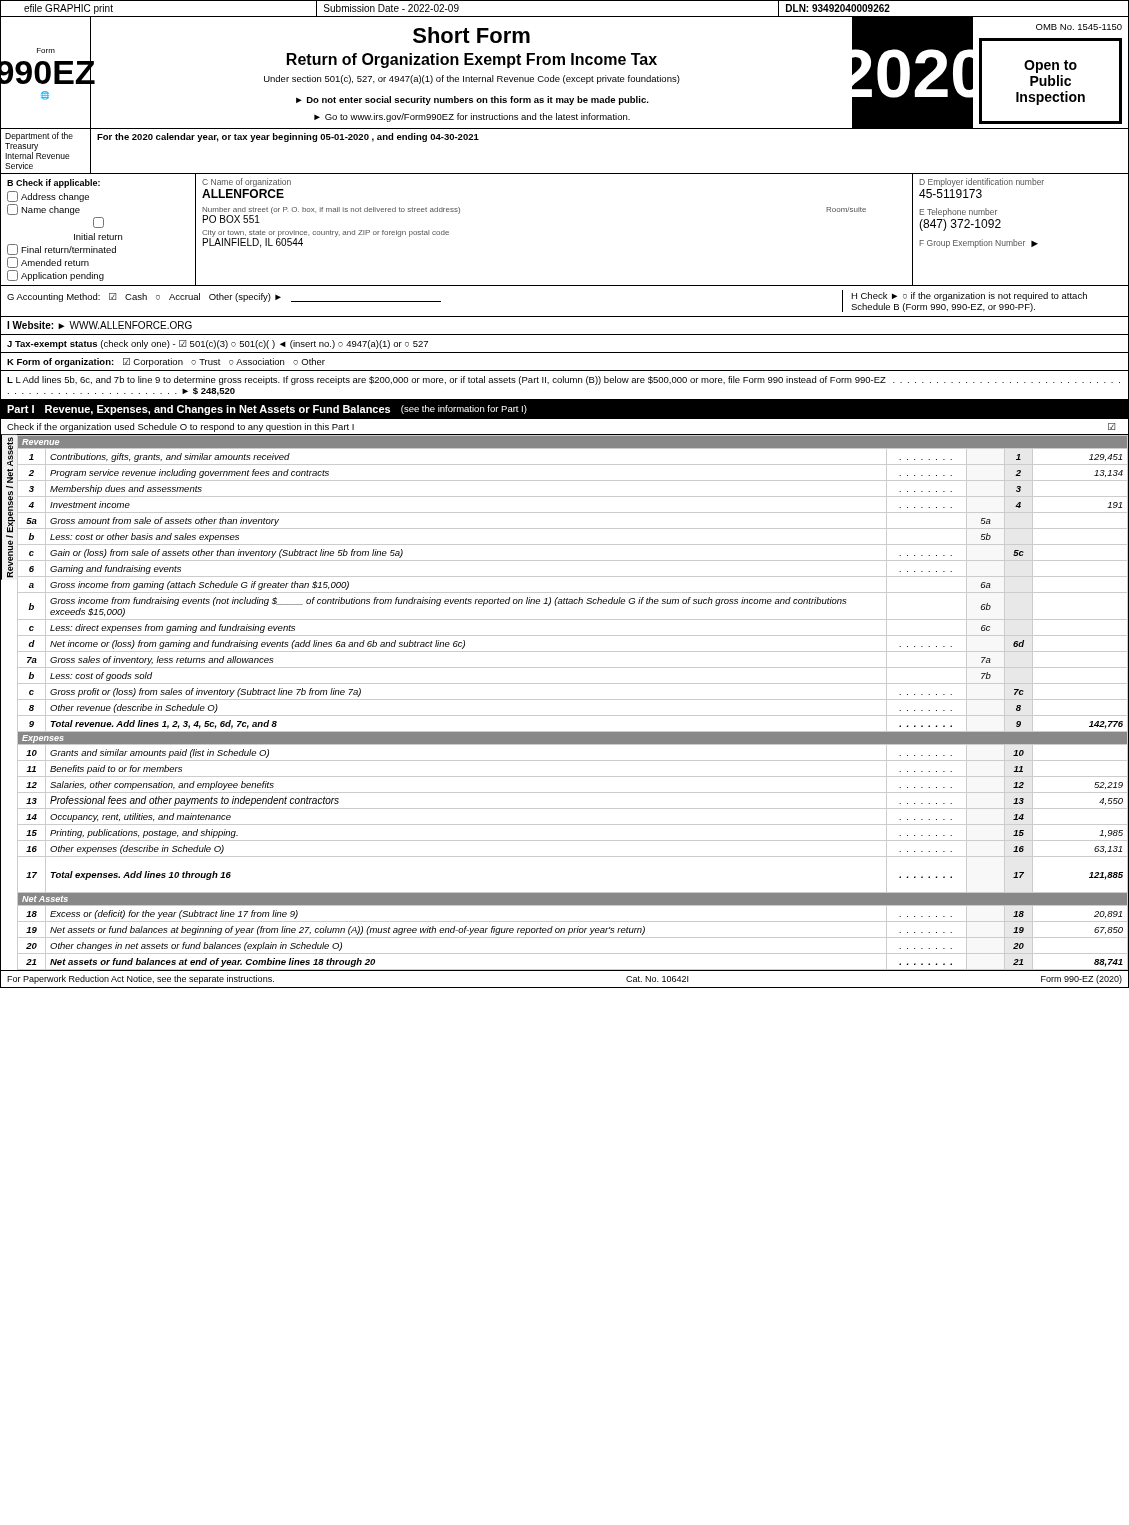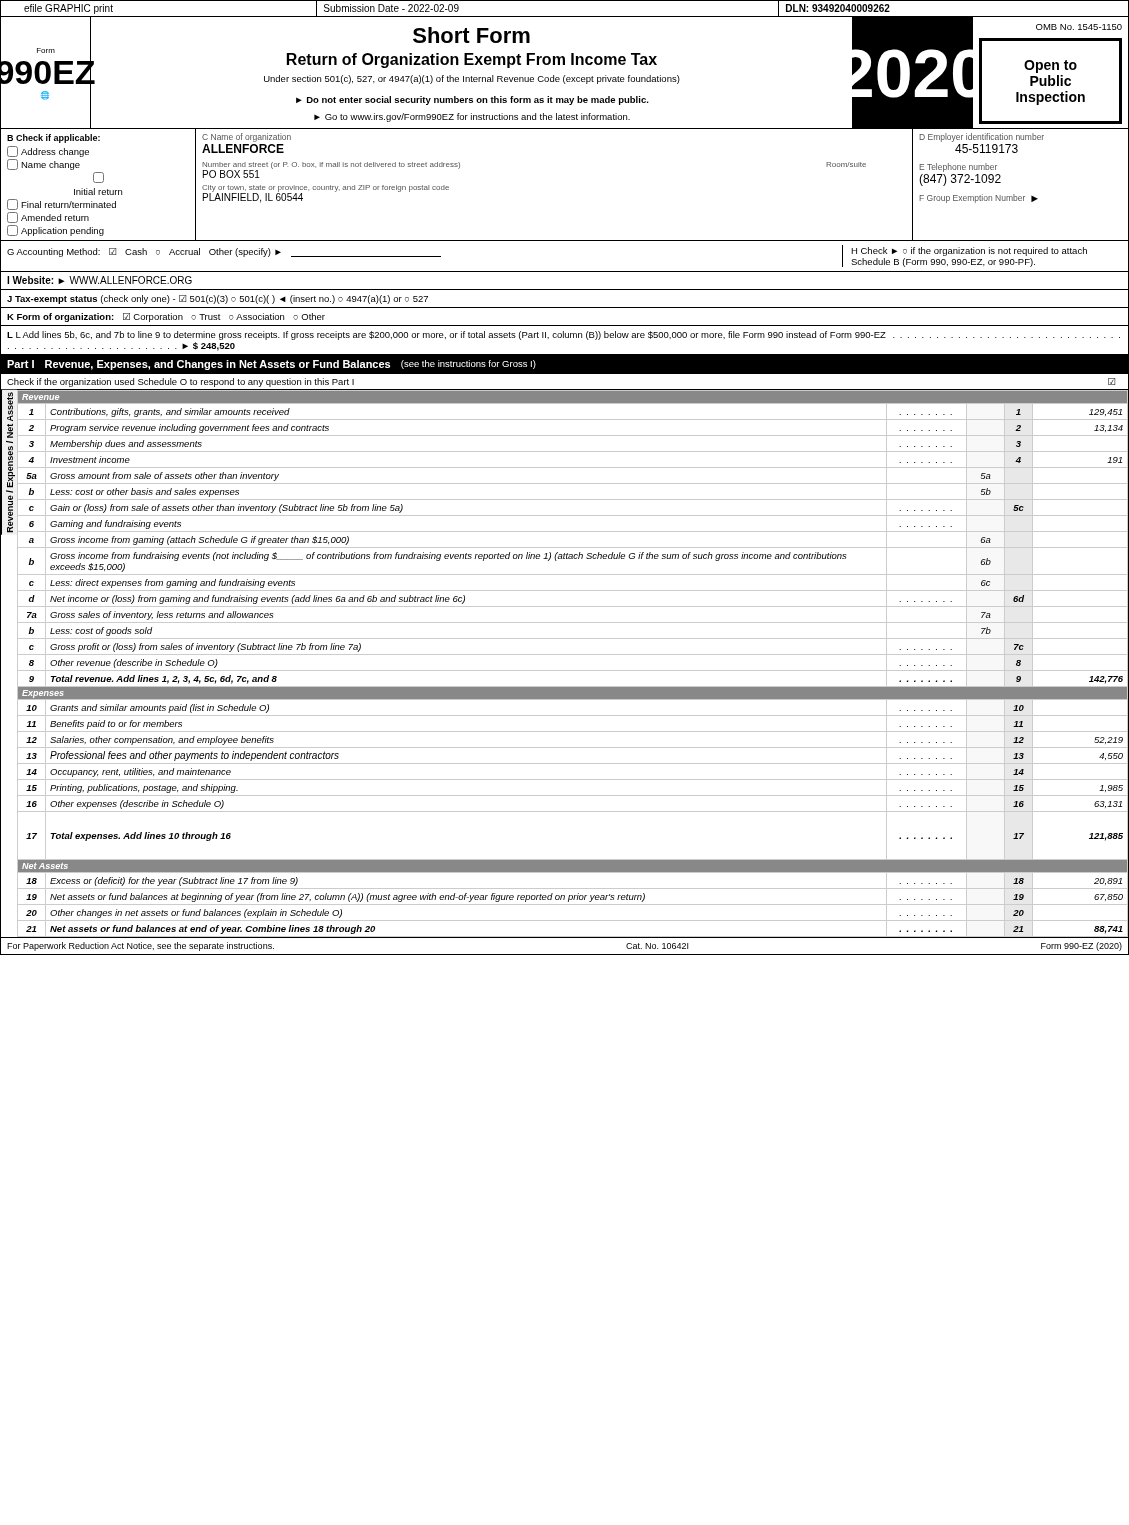--- a/index.html
+++ b/index.html
@@ -46,20 +46,29 @@
     <div style="width:155px; padding:4px 6px; display:flex; flex-direction:column;">
       <div style="font-size:9.5px; text-align:right; margin-bottom:6px;">OMB No. 1545-1150</div>
       <div style="border:3px solid #000; padding:6px 4px; text-align:center; flex:1; display:flex; flex-direction:column; align-items:center; justify-content:center;">
         <div style="font-size:14px; font-weight:bold;">Open to</div>
         <div style="font-size:14px; font-weight:bold;">Public</div>
         <div style="font-size:14px; font-weight:bold;">Inspection</div>
       </div>
     </div>
   </div>
 
+  <div style="display:flex; border:1px solid #000; border-bottom:none;">
+    <div style="width:90px; border-right:1px solid #000; padding:2px 4px; font-size:8.5px;">
+      <div>Department of the Treasury</div>
+      <div>Internal Revenue Service</div>
+    </div>
+    <div style="flex:1; padding:2px 6px; font-size:9.5px;">
+      <div><strong>For the 2020 calendar year, or tax year beginning 05-01-2020 , and ending 04-30-2021</strong></div>
+    </div>
+  </div>
 
   <div style="display:flex; border:1px solid #000; border-bottom:none;">
 
     <div style="width:195px; border-right:1px solid #000; padding:4px 6px;">
       <div style="font-size:9px; margin-bottom:3px; font-weight:bold;">B Check if applicable:</div>
       <div style="display:flex; align-items:center; gap:3px; margin-bottom:2px; font-size:9.5px;">
         <input type="checkbox" style="width: 11px; height: 11px;">
         <span>Address change</span>
       </div>
       <div style="display:flex; align-items:center; gap:3px; margin-bottom:2px; font-size:9.5px;">
@@ -98,21 +107,21 @@
         </div>
       </div>
       <div>
         <div style="font-size:8px; color:#555;">City or town, state or province, country, and ZIP or foreign postal code</div>
         <div style="font-size:10px;">PLAINFIELD, IL  60544</div>
       </div>
     </div>
 
     <div style="width:215px; padding:3px 6px;">
       <div style="font-size:8.5px; color:#555;">D Employer identification number</div>
-      <div style="font-size:12px; margin-bottom:6px;margin-left:36px;">45-5119173</div>
+      <div style="font-size:12px; margin-bottom:6px;">45-5119173</div>
       <div style="font-size:8.5px; color:#555;">E Telephone number</div>
       <div style="font-size:12px; margin-bottom:6px;">(847) 372-1092</div>
       <div style="display:flex; align-items:center; gap:4px;">
         <span style="font-size:8.5px; color:#555;">F Group Exemption Number</span>
         <span>►</span>
       </div>
     </div>
   </div>
 
   <div style="display:flex; border:1px solid #000; border-bottom:none; padding:4px 6px; align-items:flex-start; font-size:9.5px;">
@@ -156,21 +165,21 @@
   <div style="border:1px solid #000; border-bottom:none; padding:3px 6px; font-size:9.5px;">
     <strong>L</strong>
     <span>L Add lines 5b, 6c, and 7b to line 9 to determine gross receipts. If gross receipts are $200,000 or more, or if total assets (Part II, column (B)) below are $500,000 or more, file Form 990 instead of Form 990-EZ</span>
     <span style="margin-left:4px; letter-spacing:1px;">. . . . . . . . . . . . . . . . . . . . . . . . . . . . . . . . . . . . . . . . . . . . . . . . . . . . . . . .</span>
     <strong>► $ 248,520</strong>
   </div>
 
   <div style="background:#000; color:#fff; padding:3px 6px; font-size:11px; font-weight:bold; display:flex; gap:10px; border:1px solid #000; border-bottom:none;">
     <span>Part I</span>
     <span>Revenue, Expenses, and Changes in Net Assets or Fund Balances</span>
-    <span style="font-weight:normal; font-size:9.5px;">(see the instructions for Gross I)</span>
+    <span style="font-weight:normal; font-size:9.5px;">(see the information for Part I)</span>
   </div>
 
   <div style="border:1px solid #000; border-bottom:none; padding:2px 6px; font-size:9.5px; display:flex; justify-content:space-between; align-items:center;">
     <span>Check if the organization used Schedule O to respond to any question in this Part I</span>
     <span style="margin-right:6px;">☑</span>
   </div>
 
   <div style="display:flex; border:1px solid #000;">
 
     <div style="display:flex; flex-direction:column; width:16px; flex-shrink:0;">
@@ -380,21 +389,21 @@
               <td style="width: 38px; text-align: center; border: 1px solid rgb(204, 204, 204); padding: 2px; font-size: 9.5px; background: rgb(248, 248, 248);"></td>
               <td style="width: 28px; text-align: center; font-weight: bold; border: 1px solid rgb(204, 204, 204); padding: 2px; font-size: 9.5px; background: rgb(232, 232, 232);">16</td>
               <td style="width: 95px; text-align: right; border: 1px solid rgb(204, 204, 204); padding: 2px 4px; font-size: 9.5px;">63,131</td>
             </tr>
             <tr style="font-weight: bold;">
               <td style="width: 28px; text-align: center; font-weight: bold; border: 1px solid rgb(204, 204, 204); padding: 2px 3px; font-size: 9.5px;">17</td>
               <td style="border: 1px solid rgb(204, 204, 204); padding: 2px 4px; font-size: 9.5px;">Total expenses. Add lines 10 through 16</td>
               <td style="width: 80px; text-align: center; border: 1px solid rgb(204, 204, 204); padding: 2px; font-size: 9.5px; letter-spacing: 1px; white-space: nowrap; overflow: hidden;">. . . . . . . .</td>
               <td style="width: 38px; text-align: center; border: 1px solid rgb(204, 204, 204); padding: 2px; font-size: 9.5px; background: rgb(248, 248, 248);"></td>
               <td style="width: 28px; text-align: center; font-weight: bold; border: 1px solid rgb(204, 204, 204); padding: 2px; font-size: 9.5px; background: rgb(232, 232, 232);">17</td>
-              <td style="width: 95px; text-align: right; border: 1px solid rgb(204, 204, 204); padding: 18px 4px; font-size: 9.5px;">121,885</td>
+              <td style="width: 95px; text-align: right; border: 1px solid rgb(204, 204, 204); padding: 12px 4px; font-size: 9.5px;">121,885</td>
             </tr>
           </tbody>
 
         <tbody id="net-assets-tbody">
         <tr>
               <td colspan="6" style="background:#888; color:white; font-weight:bold; padding:1px 4px; font-size:9px; border:1px solid #ccc;">Net Assets</td>
             </tr>
             <tr>
               <td style="width: 28px; text-align: center; font-weight: bold; border: 1px solid rgb(204, 204, 204); padding: 2px 3px; font-size: 9.5px;">18</td>
               <td style="border: 1px solid rgb(204, 204, 204); padding: 2px 4px; font-size: 9.5px;">Excess or (deficit) for the year (Subtract line 17 from line 9)</td>

